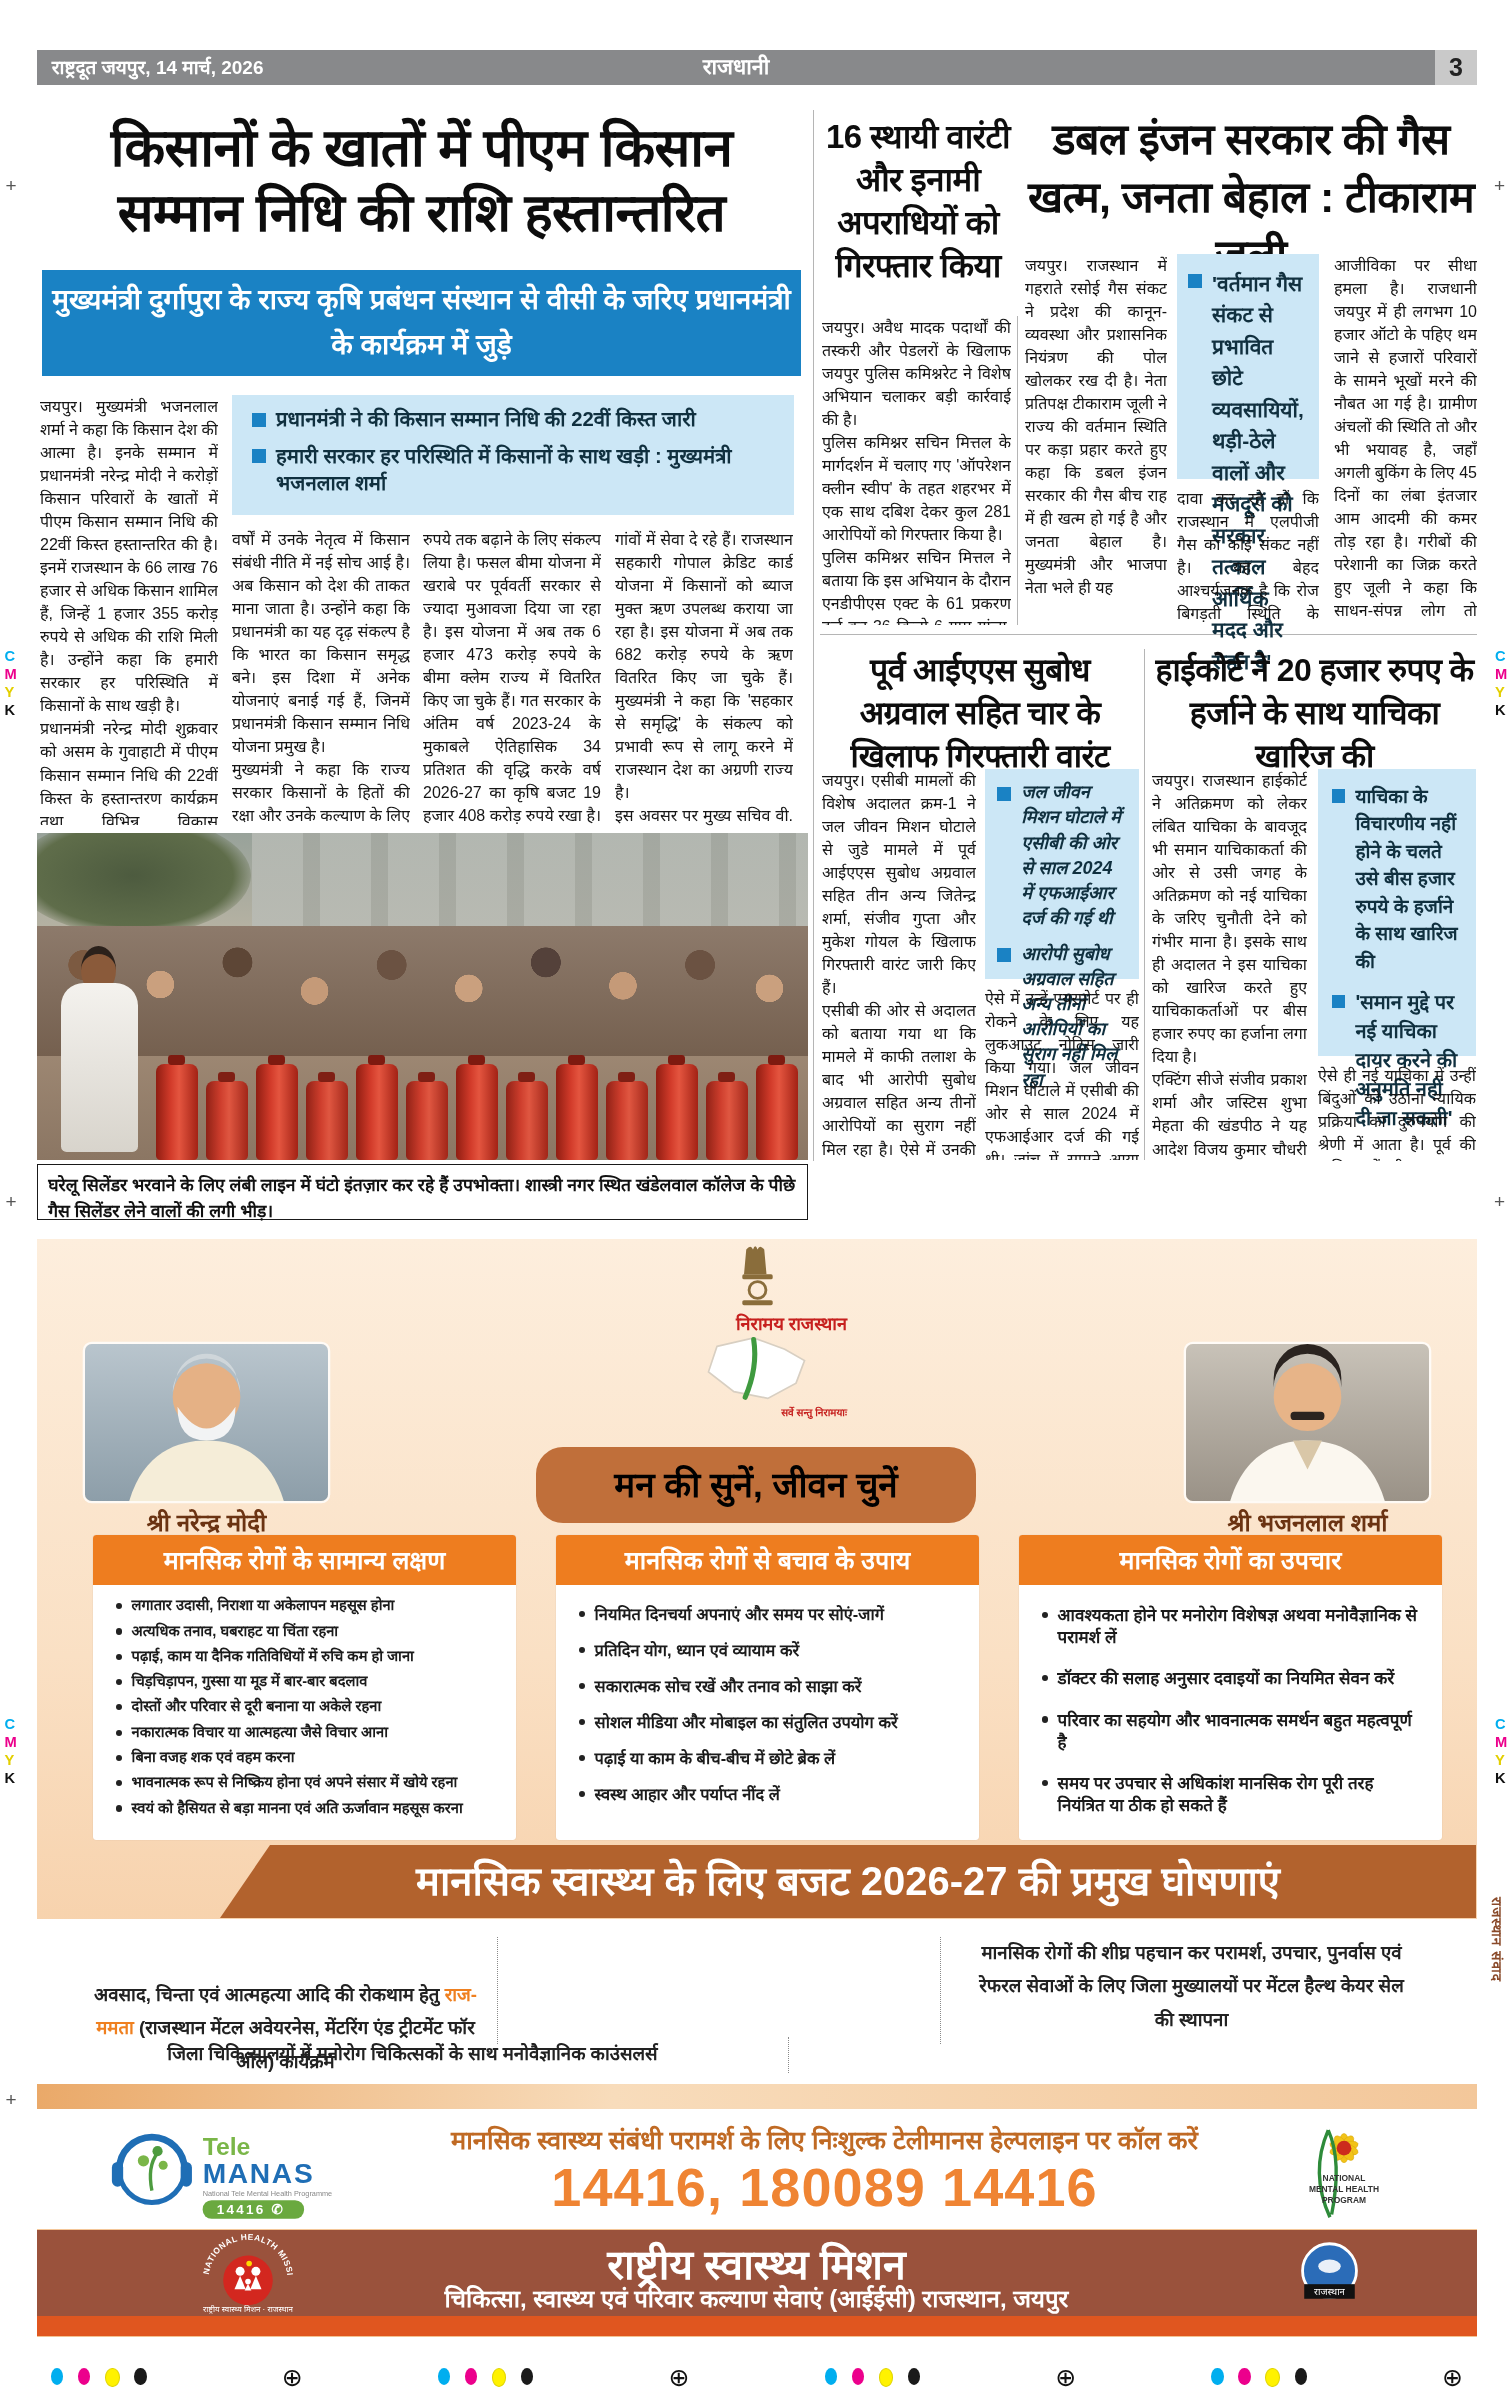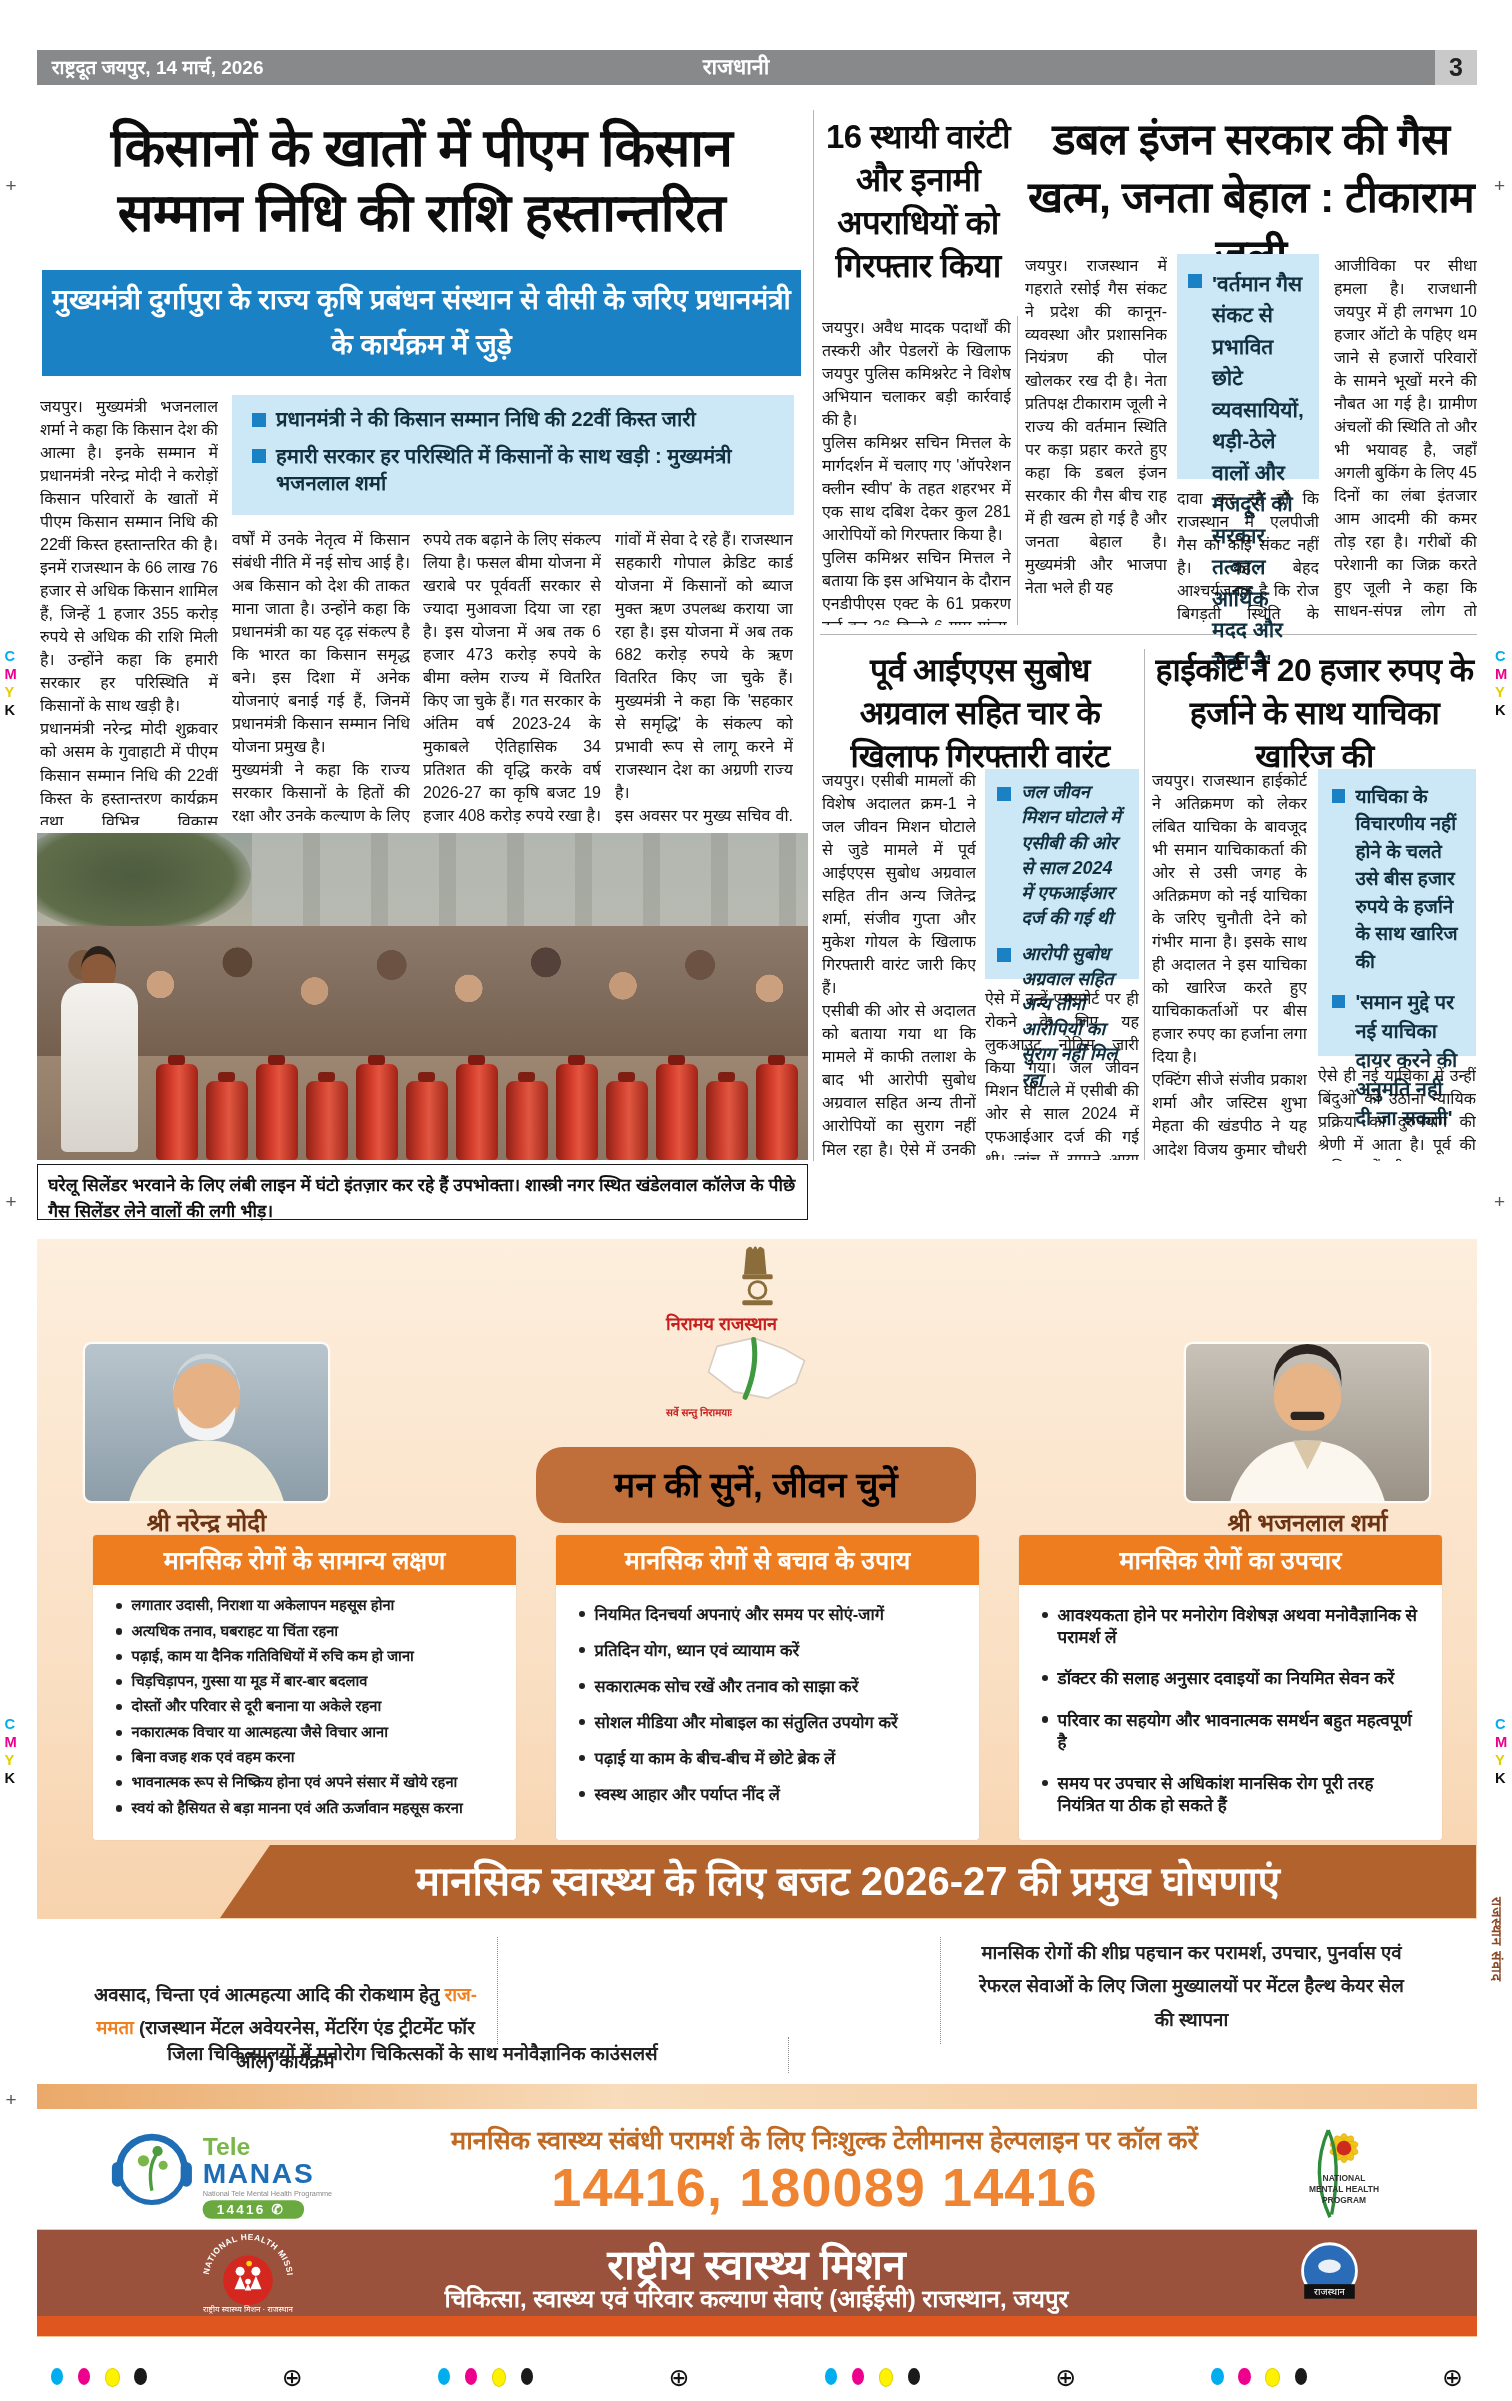--- a/index.html
+++ b/index.html
@@ -75,21 +75,21 @@
   .d-c{background:#00aeef}.d-m{background:#ec008c}.d-y{background:#fff200;border:0.6px solid #e0d400}.d-k{background:#1a1a1a}
   .target{font-size:25px;color:#111;line-height:1;}
   .cmyk{display:flex;flex-direction:column;gap:3.4px;font-weight:800;font-size:14.7px;line-height:1;}
   .cmyk .c{color:#00aeef}.cmyk .m{color:#ec008c}.cmyk .y{color:#e3cf00}.cmyk .k{color:#111}
   .plus{color:#555;font-size:19px;font-weight:400;}
   .vtext{writing-mode:vertical-rl;font-size:13.6px;color:#8a4a2a;font-weight:700;letter-spacing:1.1px;}
   .name{font-weight:800;font-size:24px;color:#6b3312;text-align:center;}
   .ptitle{font-weight:700;font-size:15.2px;color:#333;text-align:center;}
   .portrait{border-radius:6.8px;overflow:hidden;box-shadow:0 0 0 2.3px rgba(255,255,255,.8);}
   .quote-txt{font-size:21px;line-height:1.5;font-weight:700;color:#11303f;}
-  .niramaya-t{color:#c6201e;font-weight:800;text-align:left;}
+  .niramaya-t{color:#c6201e;font-weight:800;text-align:right;}
 </style>
 </head>
 <body>
 
 <div class="page">
 
   <div class="abs masthead" style="left:37px;top:50px;width:1440px;height:35px;">
     <div class="m-left">राष्ट्रदूत जयपुर, 14 मार्च, 2026</div>
     <div class="m-center">राजधानी</div>
     <div class="m-page">3</div>
@@ -282,21 +282,21 @@
       <li>बिना वजह शक एवं वहम करना</li>
       <li>भावनात्मक रूप से निष्क्रिय होना एवं अपने संसार में खोये रहना</li>
       <li>स्वयं को हैसियत से बड़ा मानना एवं अति ऊर्जावान महसूस करना</li>
     </ul>
   </div>
   <div class="abs card" style="left:556px;top:1535px;width:423px;height:305px;">
     <div class="card-h">मानसिक रोगों से बचाव के उपाय</div>
     <ul style="padding-top:19px;">
       <li style="font-size:16.4px;margin-bottom:14.7px;">नियमित दिनचर्या अपनाएं और समय पर सोएं-जागें</li>
       <li style="font-size:16.4px;margin-bottom:14.7px;">प्रतिदिन योग, ध्यान एवं व्यायाम करें</li>
-      <li style="font-size:16.4px;margin-bottom:14.7px;font-family:Liberation Serif, serif;">सकारात्मक सोच रखें और तनाव को साझा करें</li>
+      <li style="font-size:16.4px;margin-bottom:14.7px;">सकारात्मक सोच रखें और तनाव को साझा करें</li>
       <li style="font-size:16.4px;margin-bottom:14.7px;">सोशल मीडिया और मोबाइल का संतुलित उपयोग करें</li>
       <li style="font-size:16.4px;margin-bottom:14.7px;">पढ़ाई या काम के बीच-बीच में छोटे ब्रेक लें</li>
       <li style="font-size:16.4px;">स्वस्थ आहार और पर्याप्त नींद लें</li>
     </ul>
   </div>
   <div class="abs card" style="left:1019px;top:1535px;width:423px;height:305px;">
     <div class="card-h">मानसिक रोगों का उपचार</div>
     <ul style="padding-top:20.3px;">
       <li style="font-size:17px;margin-bottom:19px;">आवश्यकता होने पर मनोरोग विशेषज्ञ अथवा मनोवैज्ञानिक से परामर्श लें</li>
       <li style="font-size:17px;margin-bottom:19px;">डॉक्टर की सलाह अनुसार दवाइयों का नियमित सेवन करें</li>

